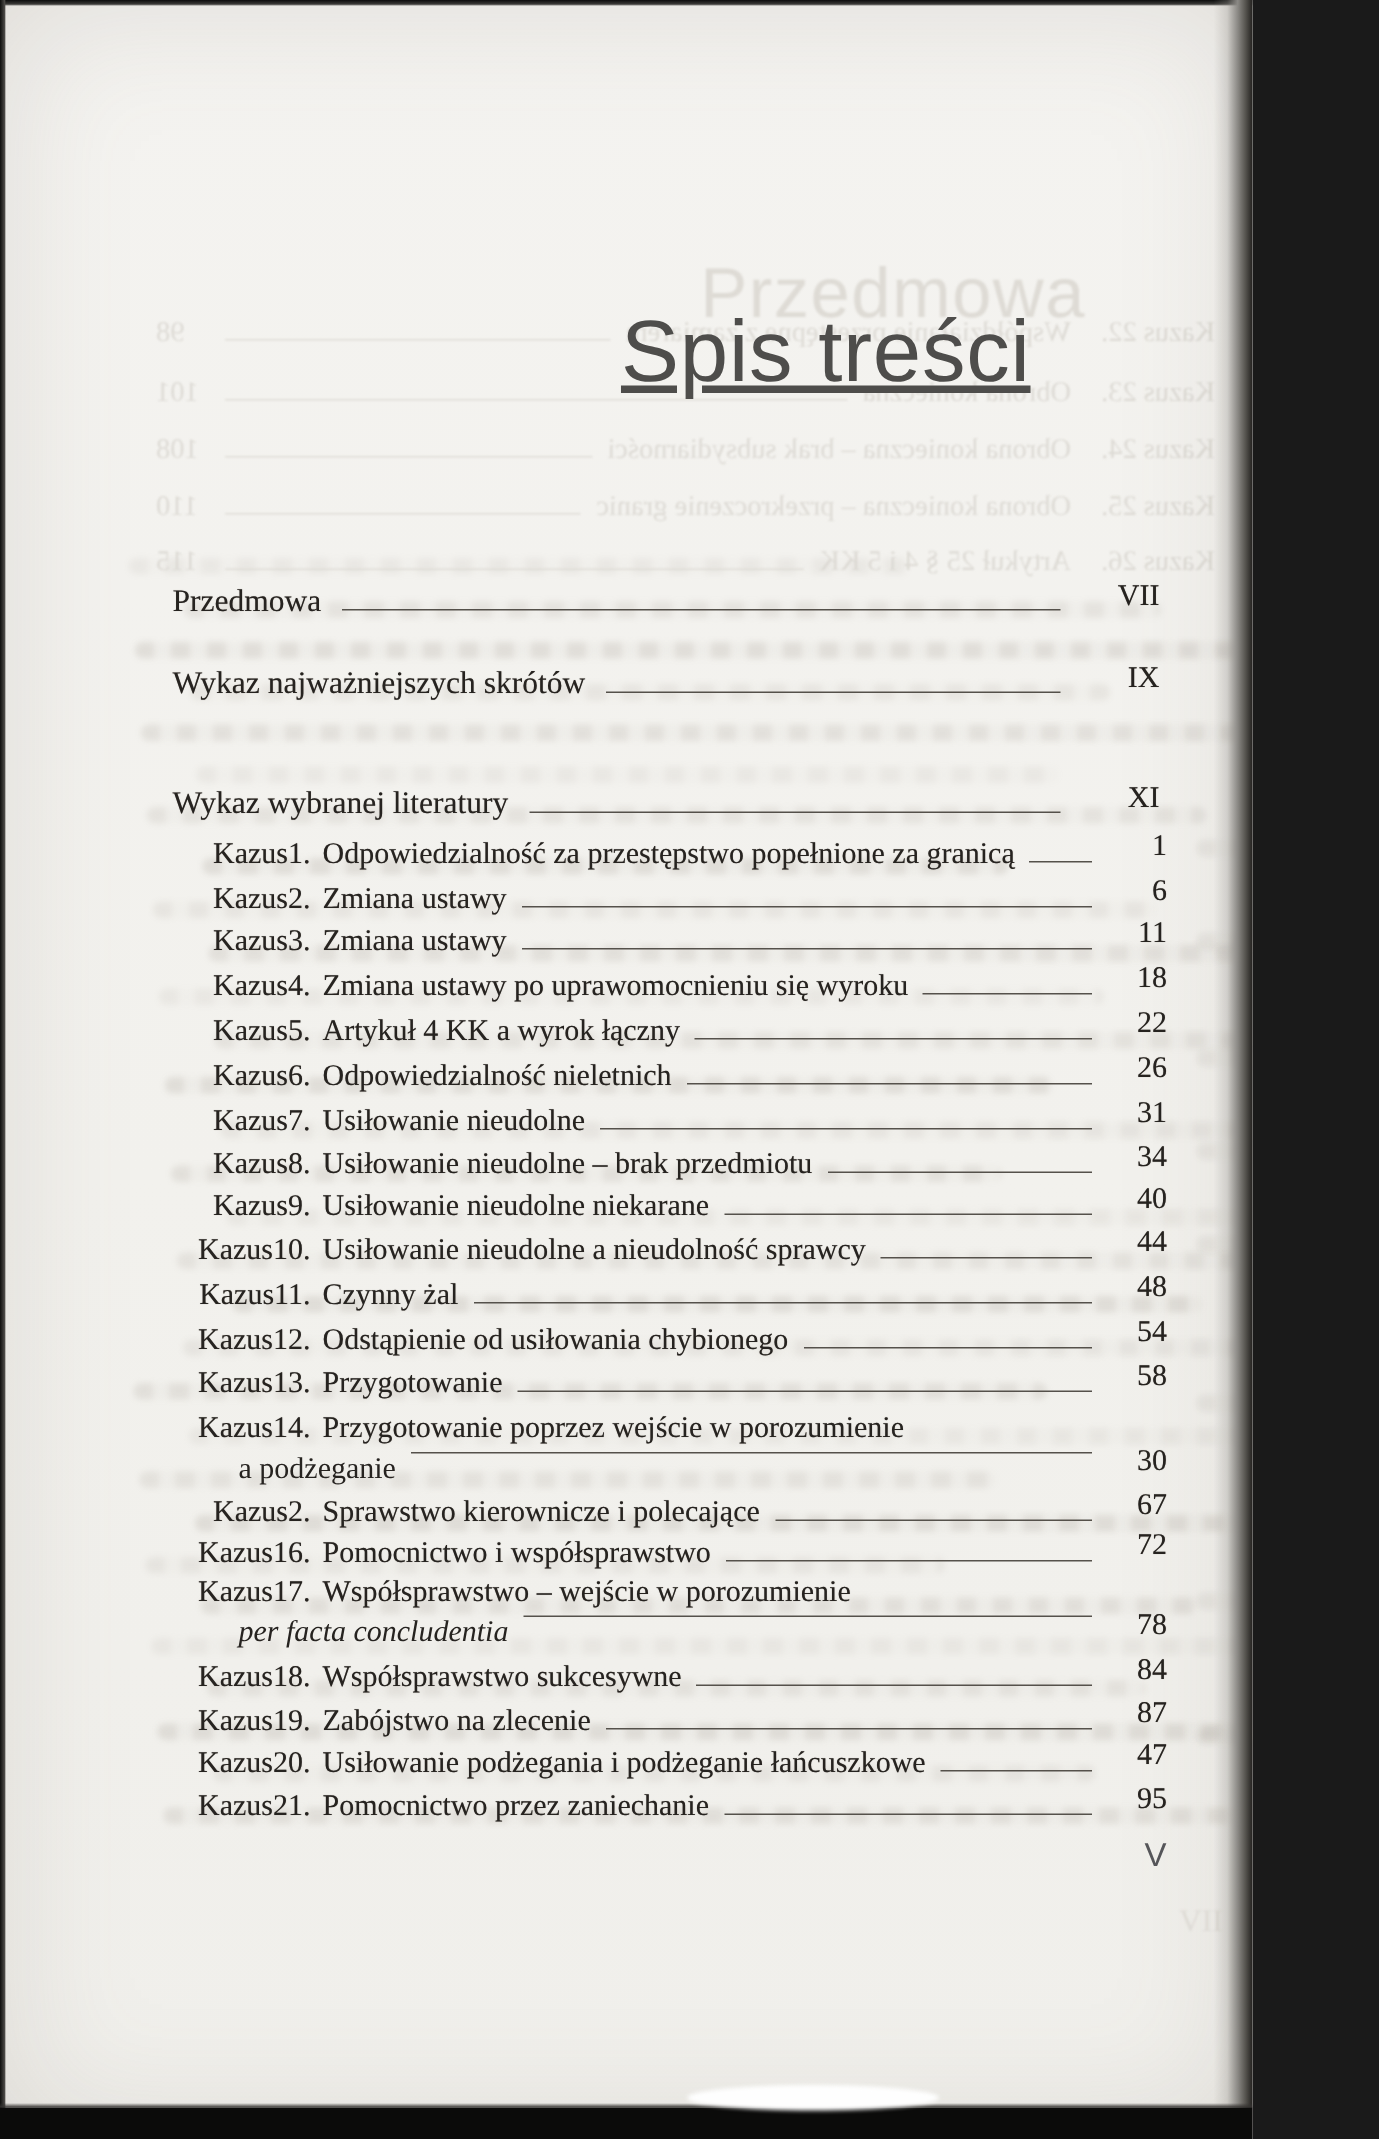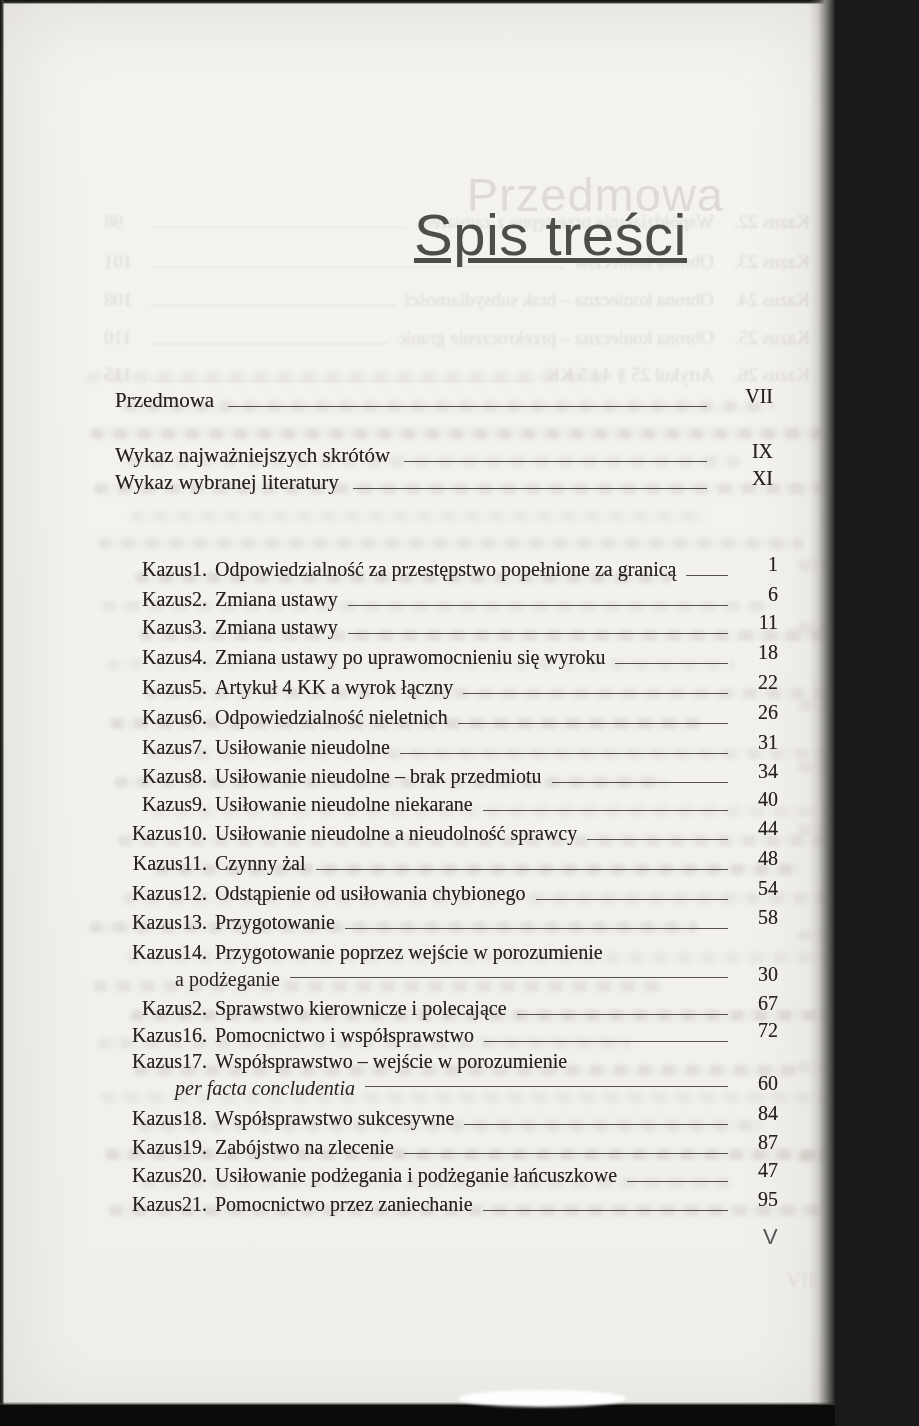--- a/index.html
+++ b/index.html
@@ -46,21 +46,21 @@
 
   
   .toc-entry{position:absolute;left:115px;width:663px;z-index:10;font-size:20px;}
   .row-line{display:flex;align-items:baseline;white-space:nowrap;}
   .kazus-label{flex:none;width:92px;display:flex;justify-content:flex-end;
     text-shadow:0 0 .5px rgba(70,60,50,.55);}
   .e-title{margin-left:8px;text-shadow:0 0 .5px rgba(70,60,50,.55);}
   .e-leader{flex:1;border-bottom:1.5px solid #55514b;margin:0 8px 4px 10px;min-width:14px;}
   .e-page{flex:none;width:42px;text-align:right;transform:translateY(-5px);
     text-shadow:0 0 .5px rgba(70,60,50,.55);}
-  .row-line2{display:flex;align-items:center;white-space:nowrap;margin-left:60px;margin-top:4px;}
+  .row-line2{display:flex;align-items:flex-start;white-space:nowrap;margin-left:44px;margin-top:4px;}
   .italic{font-style:italic;}
 
   .folio{position:absolute;left:763px;top:1224px;font-family:"Liberation Sans",sans-serif;
     font-size:22px;color:#56565a;z-index:10;}
 </style>
 </head>
 <body>
 
 <div class="scan">
 
@@ -144,21 +144,21 @@
       <div class="front-row" style="top: 388px;">
         <span class="f-title">Przedmowa</span>
         <span class="f-leader"></span>
         <span class="f-page">VII</span>
       </div>
       <div class="front-row" style="top: 443px;">
         <span class="f-title">Wykaz najważniejszych skrótów</span>
         <span class="f-leader"></span>
         <span class="f-page">IX</span>
       </div>
-      <div class="front-row" style="top: 470px;">
+      <div class="front-row" style="top: 523px;">
         <span class="f-title">Wykaz wybranej literatury</span>
         <span class="f-leader"></span>
         <span class="f-page">XI</span>
       </div>
     </div>
   <div id="entry-rows">
       <div class="toc-entry" style="top: 558px;">
         <div class="row-line">
           <span class="kazus-label">
             <span>Kazus</span>
@@ -341,21 +341,21 @@
         <div class="row-line">
           <span class="kazus-label">
             <span>Kazus</span>
             <span>17.</span>
           </span>
           <span class="e-title">Współsprawstwo – wejście w porozumienie</span>
         </div>
         <div class="row-line2">
           <span class="italic">per facta concludentia</span>
           <span class="e-leader"></span>
-          <span class="e-page">60</span>
+          <span class="e-page">78</span>
         </div>
       </div>
       <div class="toc-entry" style="top: 1107px;">
         <div class="row-line">
           <span class="kazus-label">
             <span>Kazus</span>
             <span>18.</span>
           </span>
           <span class="e-title">Współsprawstwo sukcesywne</span>
           <span class="e-leader"></span>

